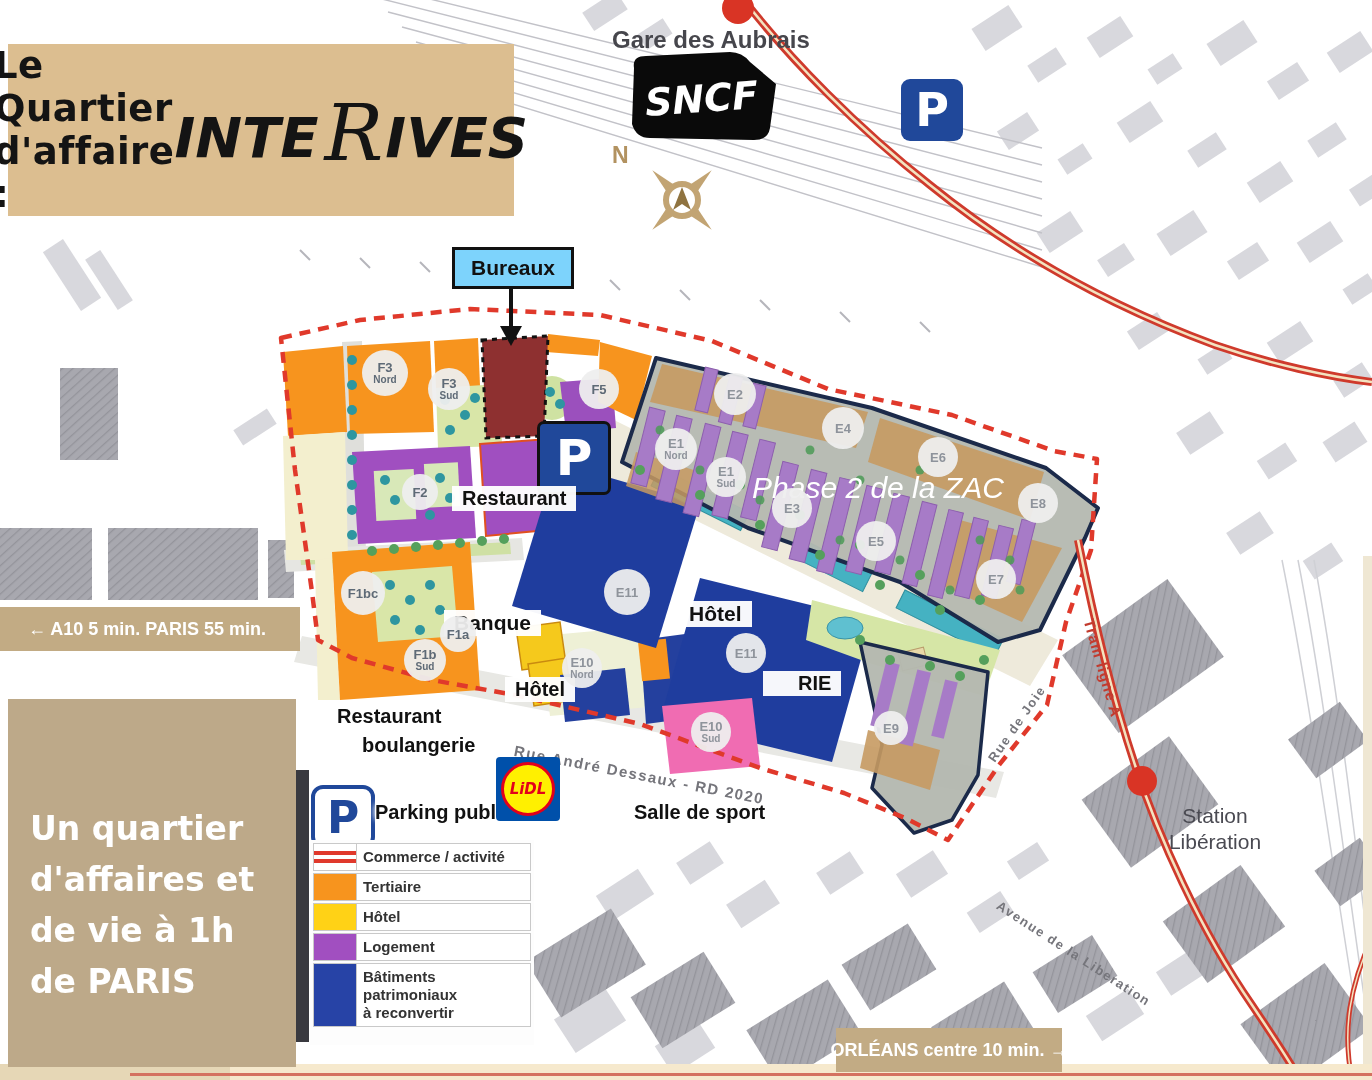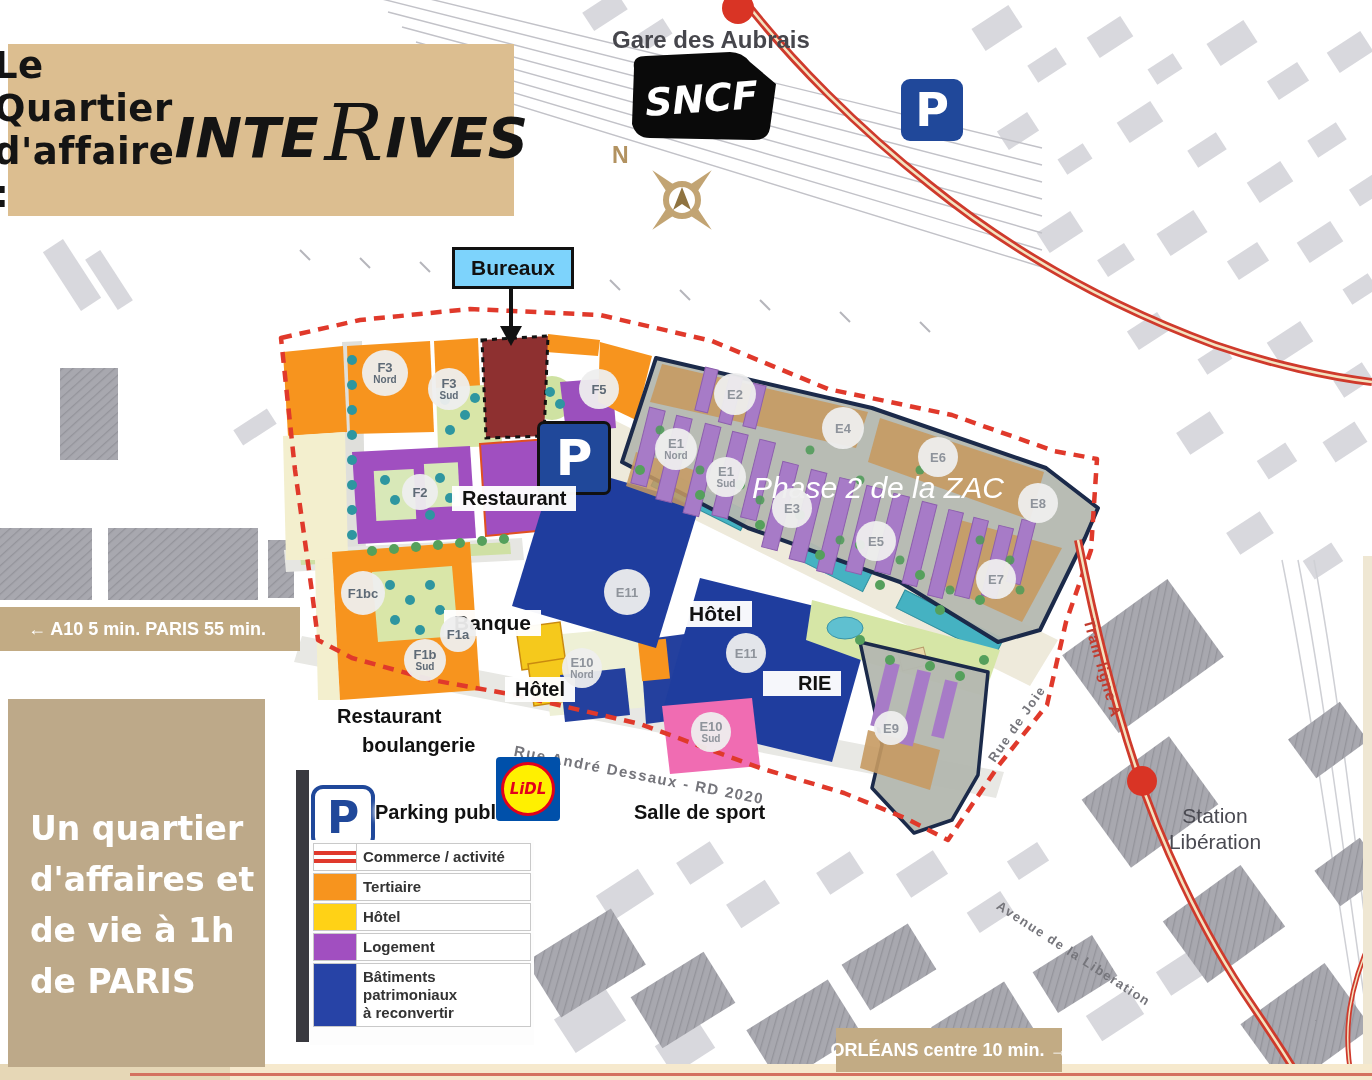--- a/index.html
+++ b/index.html
@@ -35,21 +35,21 @@
 
   .street-label{color:#75757b;font-weight:bold;font-size:15px;letter-spacing:1.5px;white-space:nowrap;transform-origin:left top;}
   .tram-label{left:1097px;top:617px;color:#c23b2e;font-weight:bold;font-size:15px;white-space:nowrap;
               transform:rotate(74deg);transform-origin:left top;letter-spacing:1px;}
   .station-lib{left:1152px;top:803px;width:126px;text-align:center;color:#4a4a52;font-weight:normal;font-size:21px;line-height:1.25;}
 
   .banner{background:#c2ab84;color:#fff;font-weight:bold;font-size:18px;display:flex;align-items:center;white-space:nowrap;}
   .banner-a10{left:0;top:607px;width:272px;height:44px;padding-left:28px;}
   .banner-orleans{left:836px;top:1028px;width:226px;height:44px;justify-content:center;}
 
-  .info-box{left:8px;top:699px;width:257px;height:368px;background:#bda989;box-sizing:border-box;padding:104px 8px 0 22px;}
+  .info-box{left:8px;top:699px;width:288px;height:368px;background:#bda989;box-sizing:border-box;padding:104px 8px 0 22px;}
   .info-box .txt{color:#fff;font-weight:bold;font-size:33px;line-height:1.55;font-family:"DejaVu Sans",sans-serif;}
 
   
   .legend-panel{left:310px;top:840px;width:224px;background:#fdfdfd;padding:3px 3px 16px 3px;box-sizing:border-box;}
   .lg-row{display:flex;margin-bottom:2px;}
   .lg-sw{width:44px;border:1px solid #c9c9c9;box-sizing:border-box;flex:none;}
   .lg-sw.lines{background:linear-gradient(180deg,#fff 0 28%,#e0392c 28% 44%,#fff 44% 56%,#e0392c 56% 72%,#fff 72%);}
   .lg-label{flex:1;background:#fff;border:1px solid #c9c9c9;border-left:none;box-sizing:border-box;
             font-size:15px;font-weight:600;color:#333;padding:4px 6px;white-space:pre-line;line-height:1.2;}
 

